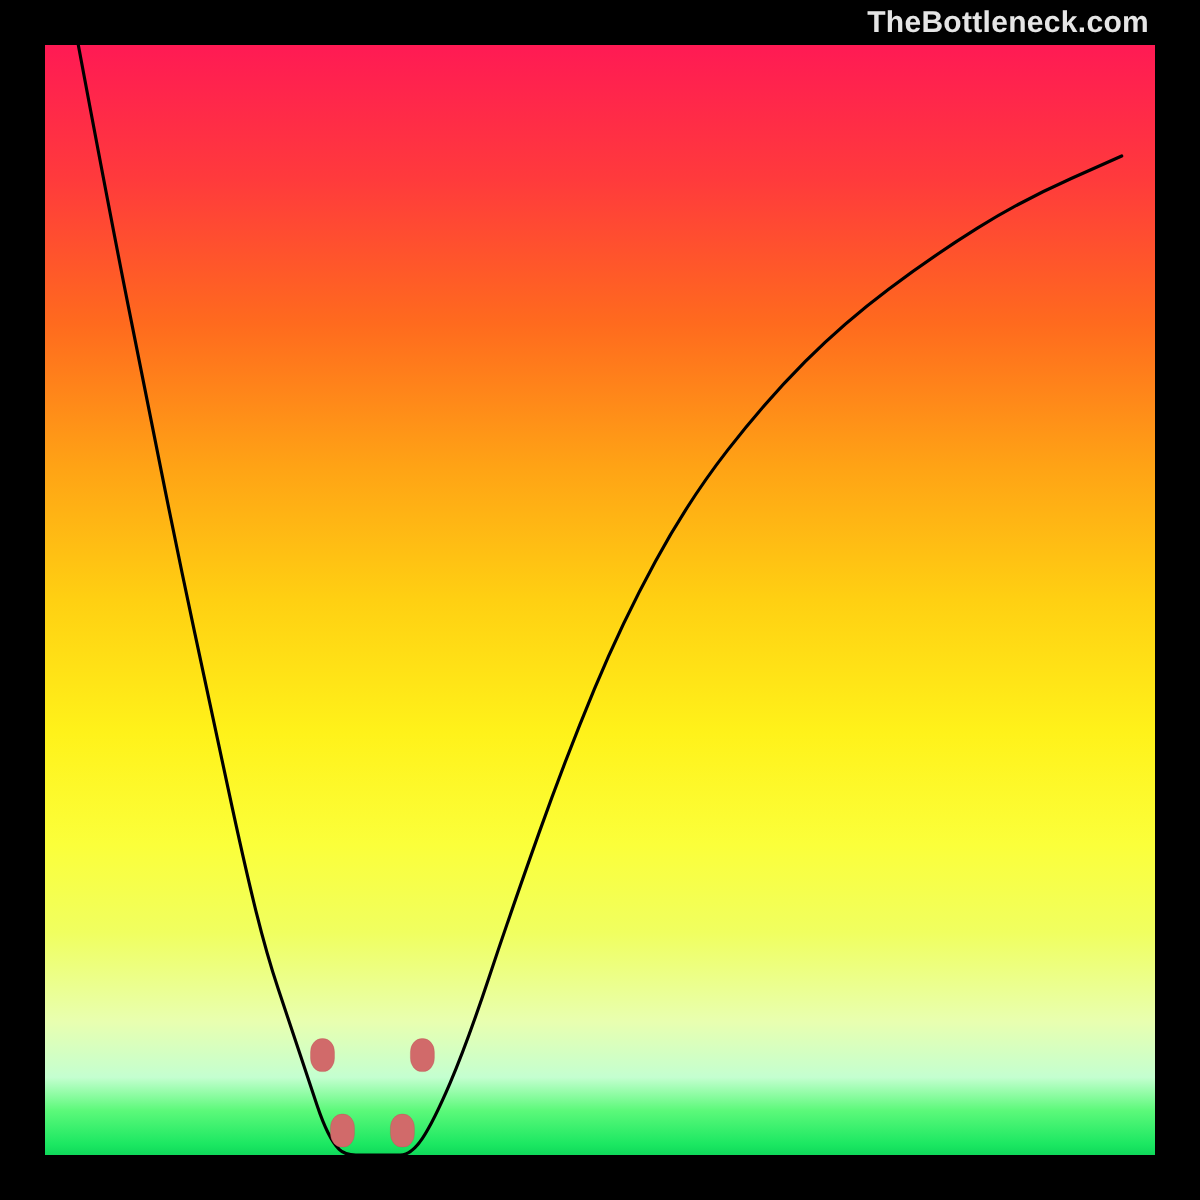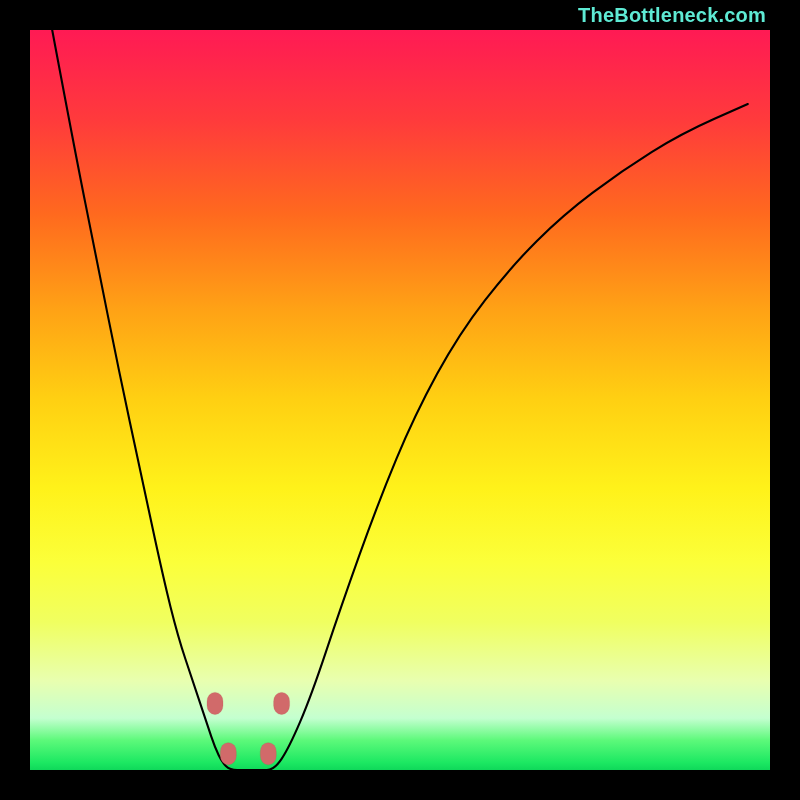--- a/index.html
+++ b/index.html
@@ -40,21 +40,21 @@
       #0fd85a 100%
     );
   }
   .watermark {
     position: absolute;
     right: 34px;
     top: 4px;
     font-family: Arial, Helvetica, sans-serif;
     font-size: 20px;
     font-weight: bold;
-    color: #5eead4;
+    color: #e5e5e5;
     letter-spacing: 0.2px;
   }
   svg.curves {
     position: absolute;
     left: 0; top: 0;
     width: 740px;
     height: 740px;
     overflow: visible;
   }
   .curve-main {

